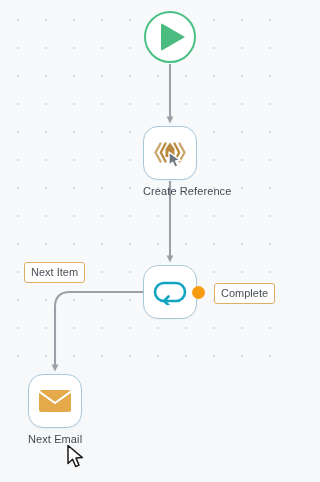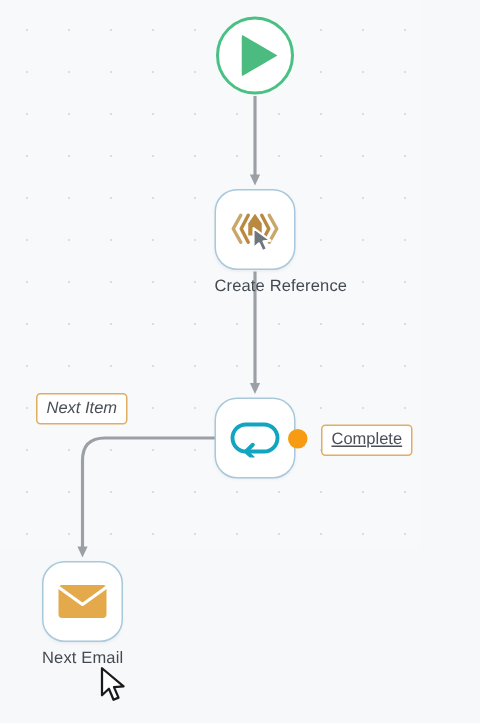--- a/index.html
+++ b/index.html
@@ -60,22 +60,22 @@
   .pill{
     position:absolute;box-sizing:border-box;
     background:#ffffff;
     border:1px solid #e0ad62;
     border-radius:3px;
     font-size:11px;color:#4a4f57;
     padding:3px 6px 4px 6px;
     white-space:nowrap;
     line-height:12px;
   }
-  .pill-next{left:24px;top:262px;font-style:italic;}
-  .pill-complete{left:214px;top:283px;text-decoration:underline;}
+  .pill-next{left:24px;top:262px;}
+  .pill-complete{left:214px;top:283px;}
 
   .dot-orange{
     position:absolute;left:192px;top:286px;
     width:13px;height:13px;border-radius:50%;
     background:#f79c12;
   }
 
   
   .cursor{position:absolute;left:66px;top:444px;}
 </style>

